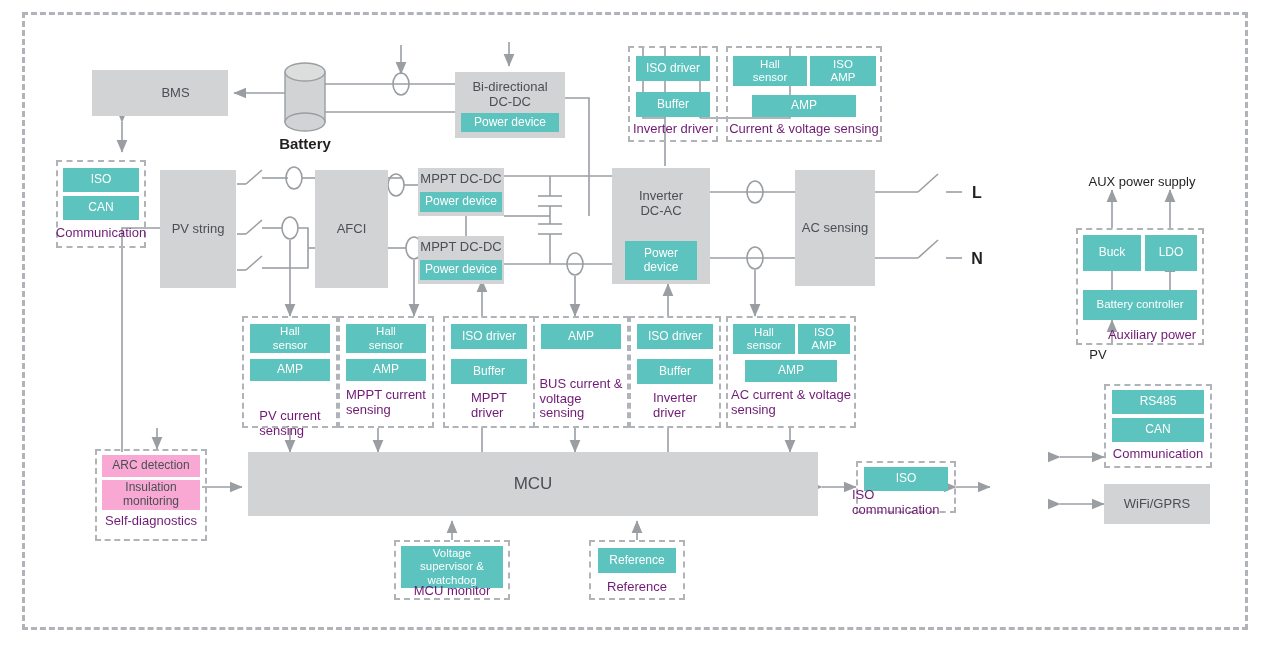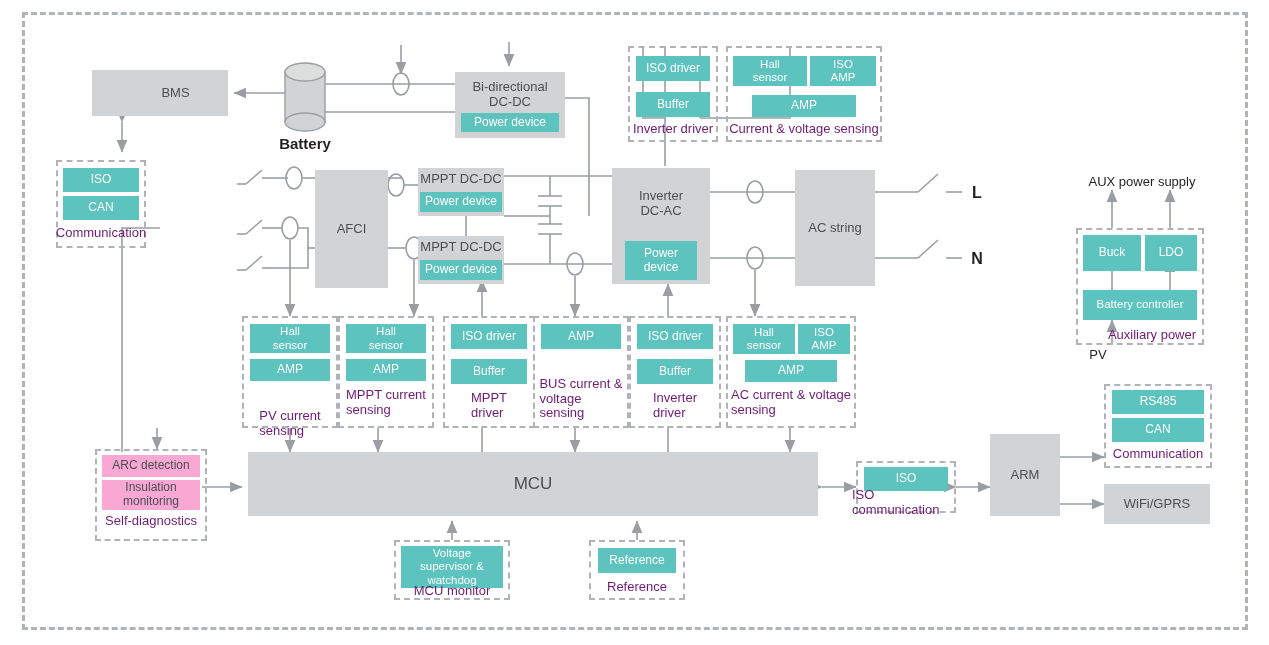--- a/index.html
+++ b/index.html
@@ -165,42 +165,42 @@
   </svg>
 
   <div class="blk gray" style="left:92px;top:70px;width:136px;height:46px;padding-left:31px;">BMS</div>
 
   <div class="plain" style="left:265px;top:133px;width:80px;height:20px;font-size:15px;font-weight:bold;">Battery</div>
 
   <div class="blk gray" style="left:455px;top:72px;width:110px;height:66px;flex-direction:column;padding-bottom:20px;white-space:pre-line;">Bi-directional
 DC-DC</div>
   <div class="blk teal" style="left:461px;top:113px;width:98px;height:19px;">Power device</div>
 
+  <div class="blk gray" style="left:160px;top:170px;width:76px;height:118px;">PV string</div>
 
   <div class="blk gray" style="left:315px;top:170px;width:73px;height:118px;">AFCI</div>
 
   <div class="blk gray" style="left:418px;top:168px;width:86px;height:48px;align-items:flex-start;padding-top:4px;">MPPT DC-DC</div>
   <div class="blk teal" style="left:420px;top:192px;width:82px;height:20px;">Power device</div>
 
   <div class="blk gray" style="left:418px;top:236px;width:86px;height:48px;align-items:flex-start;padding-top:4px;">MPPT DC-DC</div>
   <div class="blk teal" style="left:420px;top:260px;width:82px;height:20px;">Power device</div>
 
   <div class="blk gray" style="left:612px;top:168px;width:98px;height:116px;flex-direction:column;padding-bottom:44px;white-space:pre-line;">Inverter
 DC-AC</div>
   <div class="blk teal" style="left:625px;top:241px;width:72px;height:39px;white-space:pre-line;">Power
 device</div>
 
-  <div class="blk gray" style="left:795px;top:170px;width:80px;height:116px;">AC string</div>
+  <div class="blk gray" style="left:795px;top:170px;width:80px;height:116px;">AC sensing</div>
 
   <div class="plain bigtxt" style="left:962px;top:183px;width:30px;height:20px;">L</div>
   <div class="plain bigtxt" style="left:962px;top:249px;width:30px;height:20px;">N</div>
 
   <div class="blk gray" style="left:248px;top:452px;width:570px;height:64px;font-size:17px;">MCU</div>
 
-  <div class="blk gray" style="left:990px;top:434px;width:70px;height:82px;">ARM</div>
 
   <div class="blk gray" style="left:1104px;top:484px;width:106px;height:40px;">WiFi/GPRS</div>
 
   <div class="plain" style="left:1082px;top:172px;width:120px;height:18px;">AUX power supply</div>
   <div class="plain" style="left:1083px;top:345px;width:30px;height:18px;">PV</div>
 
   <div class="group" style="left:56px;top:160px;width:90px;height:88px;"></div>
   <div class="blk teal" style="left:63px;top:168px;width:76px;height:24px;">ISO</div>
   <div class="blk teal" style="left:63px;top:196px;width:76px;height:24px;">CAN</div>
   <div class="grouplabel" style="left:56px;top:224px;width:90px;height:18px;">Communication</div>

